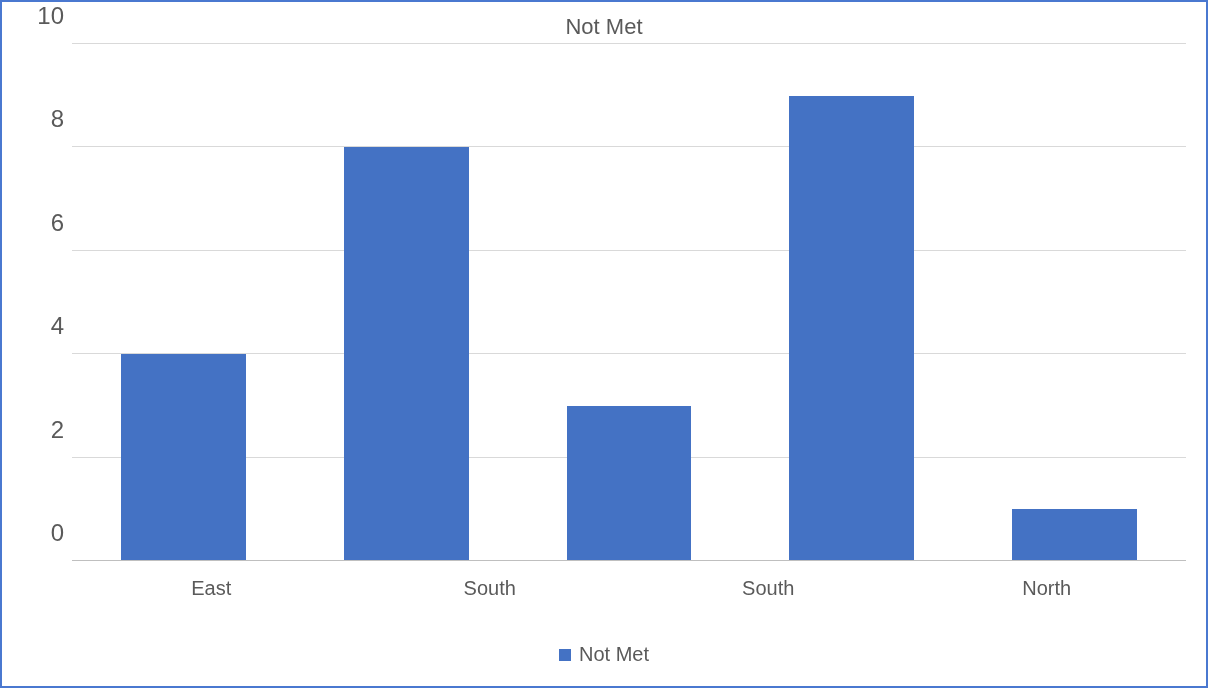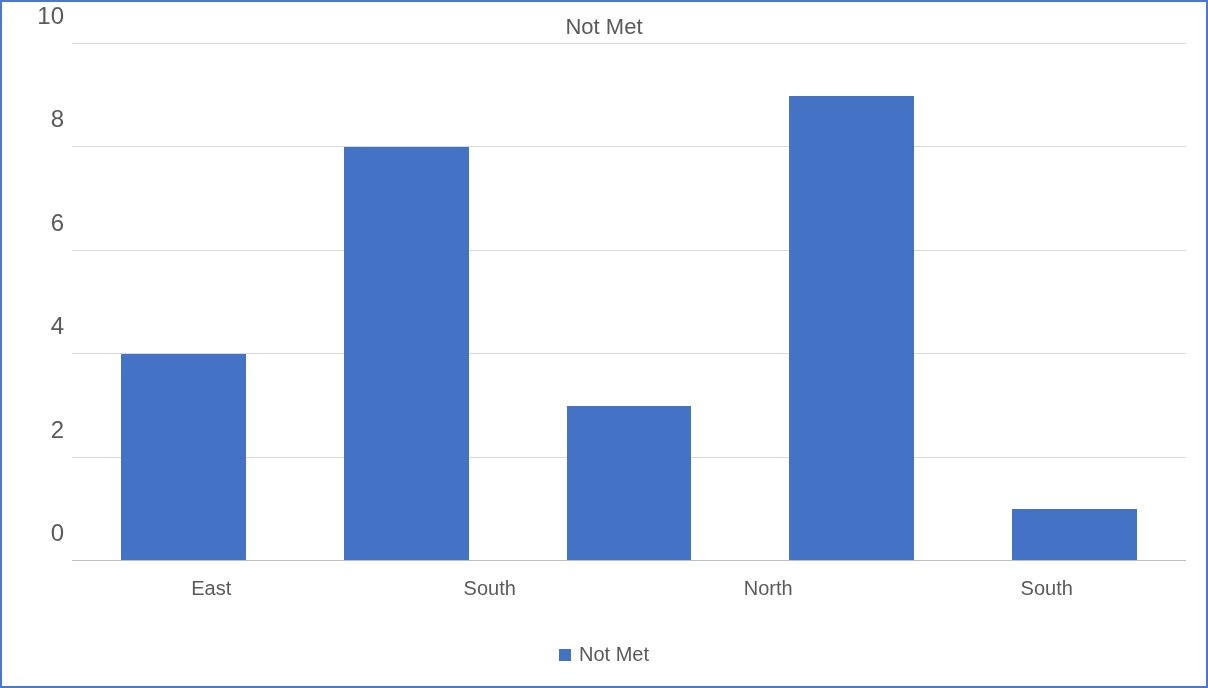--- a/index.html
+++ b/index.html
@@ -150,22 +150,22 @@
             <div class="bar" style="height: 10%; background: rgb(68, 114, 196);"></div>
           </div>
         </div>
       <div class="baseline"></div>
     </div>
   </div>
 
   <div class="x-axis" id="x-axis">
       <div class="x-tick">East</div>
       <div class="x-tick">South</div>
+      <div class="x-tick">South</div>
       <div class="x-tick">North</div>
-      <div class="x-tick">South</div>
     </div>
 
   <div class="legend">
     <span class="legend-item">
       <span class="legend-swatch" style="background:#4472c4"></span>
       <span>Not Met</span>
     </span>
   </div>
 
 </div>

